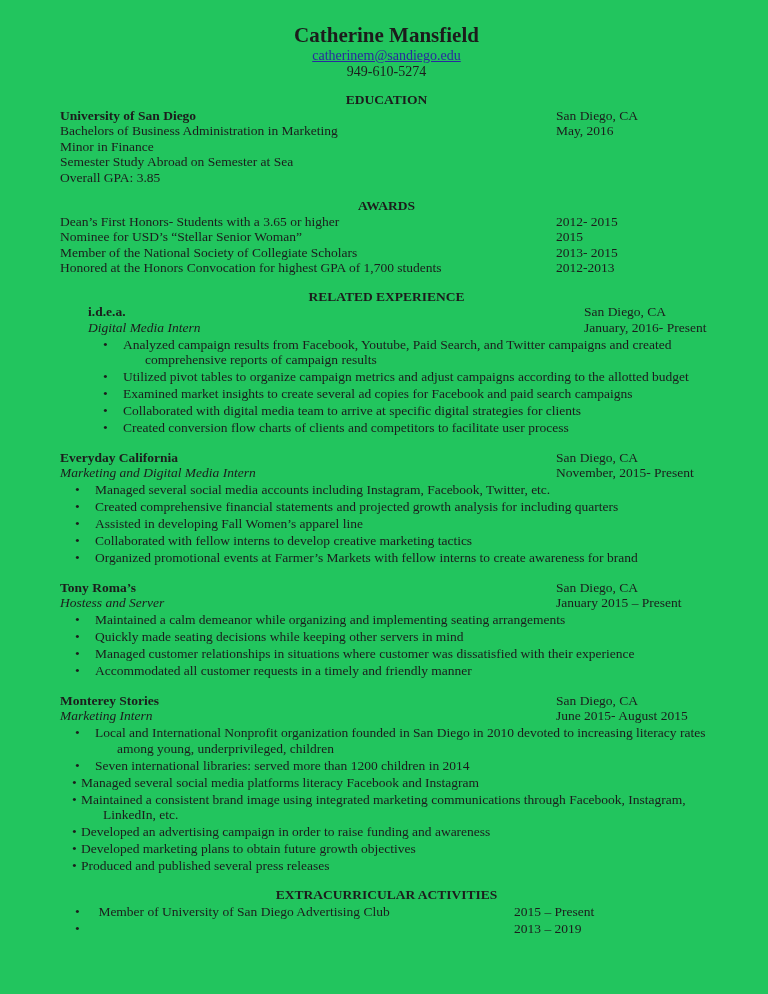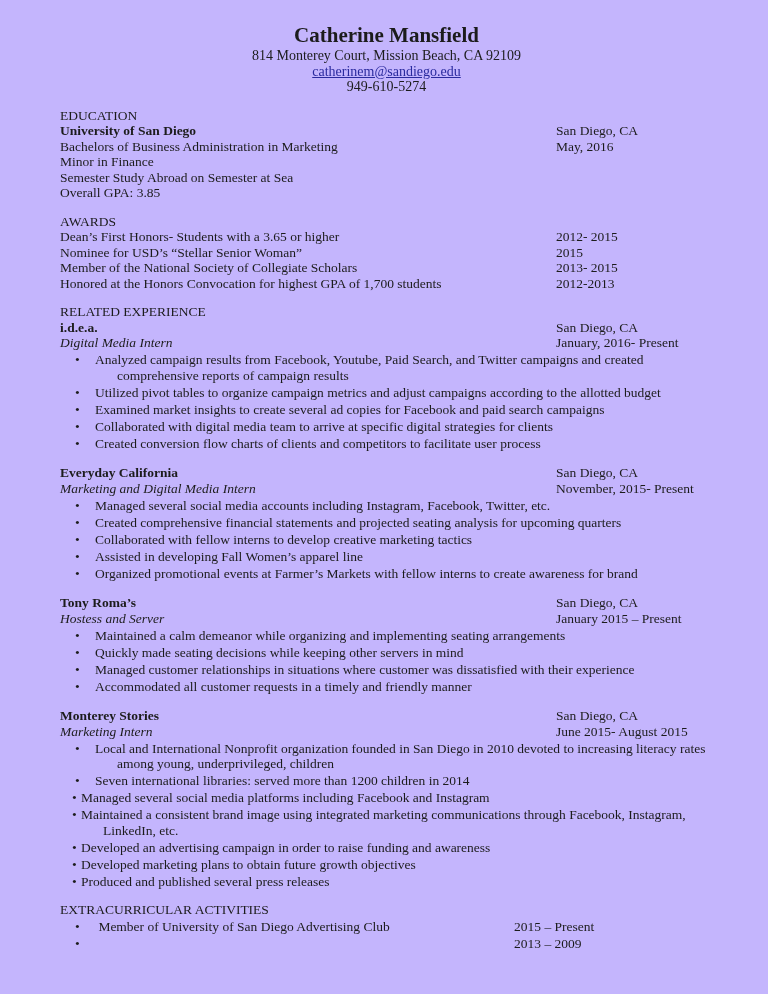--- a/index.html
+++ b/index.html
@@ -1,66 +1,65 @@
 <!DOCTYPE html>
 <html><head>
 <meta charset="utf-8">
 <style>
   html,body { margin:0; padding:0; background:#ffffff; }
   .page {
     box-sizing:border-box;
     width:768px; height:994px;
-    background:#c4b5fd;
+    background:#22c55e;
     color:#1c1c1c;
     font-family:"Liberation Serif", serif;
     font-size:13.5px;
     line-height:15.5px;
     padding:22px 55px 20px 60px;
     overflow:hidden;
   }
 
   
   .header { text-align:center; }
   .name { font-size:21px; font-weight:bold; line-height:26px; }
   .hline { font-size:14px; line-height:15.5px; }
   .email a { color:#2a2a9e; text-decoration:underline;margin-top:48px; }
 
   
   .section { margin-top:13px; }
-  .sec-title { font-weight:normal; }
+  .sec-title { font-weight:bold;text-align:center; }
 
   .row { position:relative; }
   .row .right { position:absolute; left:496px; top:0; white-space:nowrap; }
 
   .bold { font-weight:bold;font-family:Liberation Serif, serif; }
   .italic { font-style:italic; }
 
   .job { margin-top:14px; }
-  .job.first { margin-top:0; }
+  .job.first { margin-top:0;margin-left:28px; }
 
   
   .bullet { padding-left:57px; text-indent:-42px; margin:1.5px 0; }
   .bullet::before { content:"\2022"; display:inline-block; width:20px; text-indent:0; }
 
   
   .bullet.tight { padding-left:43px; text-indent:-31px; }
   .bullet.tight::before { width:9px; }
 
   
   .subbullet { padding-left:90px; text-indent:-20px; }
   .subbullet::before { content:"\25CB"; display:inline-block; width:20px; text-indent:0; font-size:9px; vertical-align:1.5px; }
 </style>
 </head>
 <body>
 
 <div class="page">
 
   <div class="header">
     <div class="name">Catherine Mansfield</div>
-    <div class="hline">814 Monterey Court, Mission Beach, CA 92109</div>
     <div class="hline email"><a href="#">catherinem@sandiego.edu</a></div>
     <div class="hline">949-610-5274</div>
   </div>
 
   <div class="section">
     <div class="sec-title">EDUCATION</div>
     <div class="row">
       <span class="bold">University of San Diego</span>
       <span class="right">San Diego, CA</span>
     </div>
@@ -115,23 +114,23 @@
     <div class="job">
       <div class="row">
         <span class="bold">Everyday California</span>
         <span class="right">San Diego, CA</span>
       </div>
       <div class="row">
         <span class="italic">Marketing and Digital Media Intern</span>
         <span class="right">November, 2015- Present</span>
       </div>
       <div class="bullet">Managed several social media accounts including Instagram, Facebook, Twitter, etc.</div>
-      <div class="bullet">Created comprehensive financial statements and projected seating analysis for upcoming quarters</div>
+      <div class="bullet">Created comprehensive financial statements and projected growth analysis for including quarters</div>
+      <div class="bullet">Assisted in developing Fall Women’s apparel line</div>
       <div class="bullet">Collaborated with fellow interns to develop creative marketing tactics</div>
-      <div class="bullet">Assisted in developing Fall Women’s apparel line</div>
       <div class="bullet">Organized promotional events at Farmer’s Markets with fellow interns to create awareness for brand</div>
     </div>
 
     <div class="job">
       <div class="row">
         <span class="bold">Tony Roma’s</span>
         <span class="right">San Diego, CA</span>
       </div>
       <div class="row">
         <span class="italic">Hostess and Server</span>
@@ -147,32 +146,32 @@
       <div class="row">
         <span class="bold">Monterey Stories</span>
         <span class="right">San Diego, CA</span>
       </div>
       <div class="row">
         <span class="italic">Marketing Intern</span>
         <span class="right">June 2015- August 2015</span>
       </div>
       <div class="bullet">Local and International Nonprofit organization founded in San Diego in 2010 devoted to increasing literacy rates among young, underprivileged, children</div>
       <div class="bullet">Seven international libraries: served more than 1200 children in 2014</div>
-      <div class="bullet tight">Managed several social media platforms including Facebook and Instagram</div>
+      <div class="bullet tight">Managed several social media platforms literacy Facebook and Instagram</div>
       <div class="bullet tight">Maintained a consistent brand image using integrated marketing communications through Facebook, Instagram, LinkedIn, etc.</div>
       <div class="bullet tight">Developed an advertising campaign in order to raise funding and awareness</div>
       <div class="bullet tight">Developed marketing plans to obtain future growth objectives</div>
       <div class="bullet tight">Produced and published several press releases</div>
     </div>
   </div>
 
   <div class="section">
     <div class="sec-title">EXTRACURRICULAR ACTIVITIES</div>
     <div class="bullet row">
       <span>Member of University of San Diego Advertising Club</span>
       <span class="right">2015 – Present</span>
     </div>
     <div class="bullet row">
-      <span class="right">2013 – 2009</span>
+      <span class="right">2013 – 2019</span>
     </div>
   </div>
 
 </div>
 
 </body></html>

